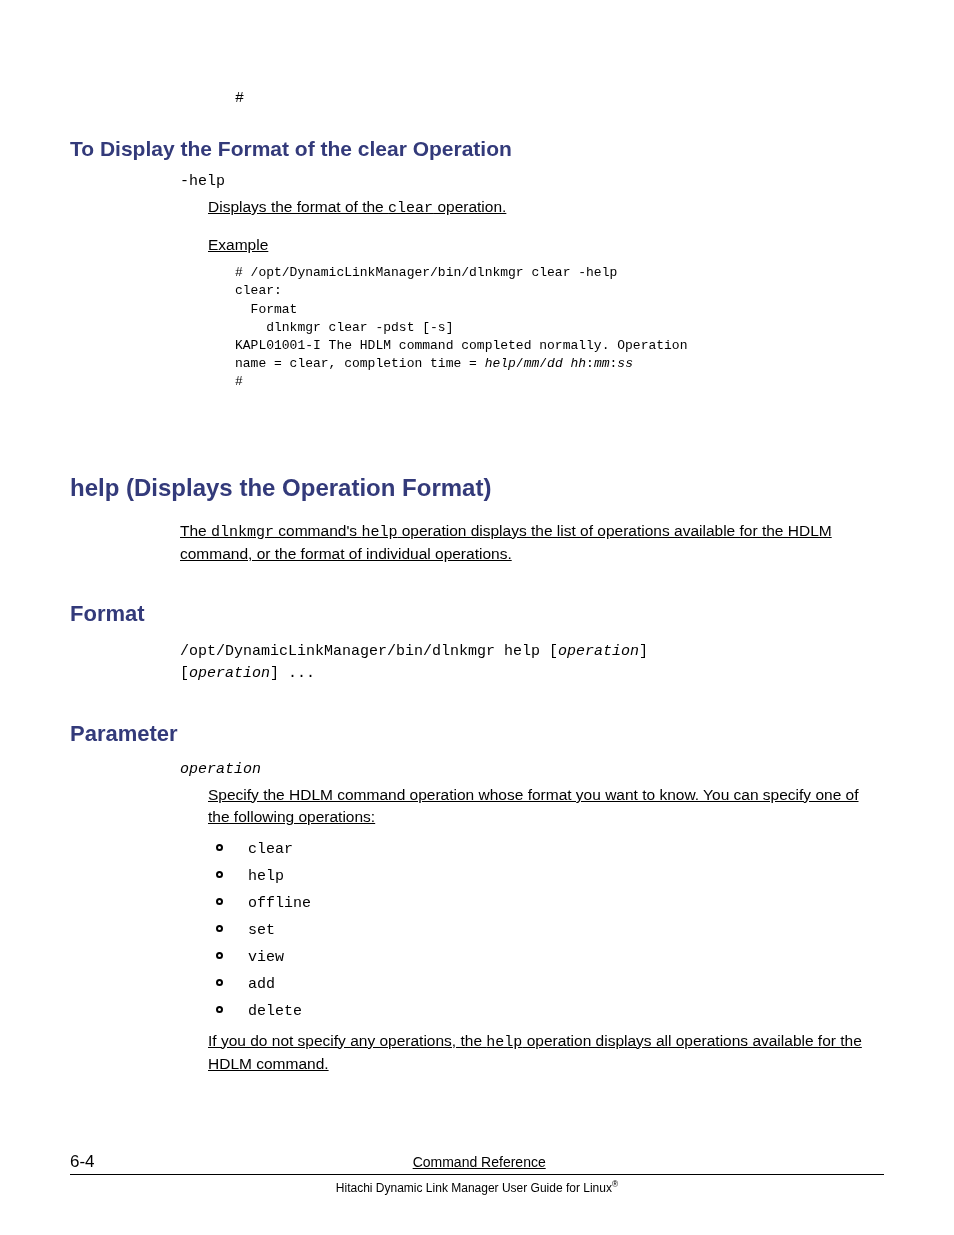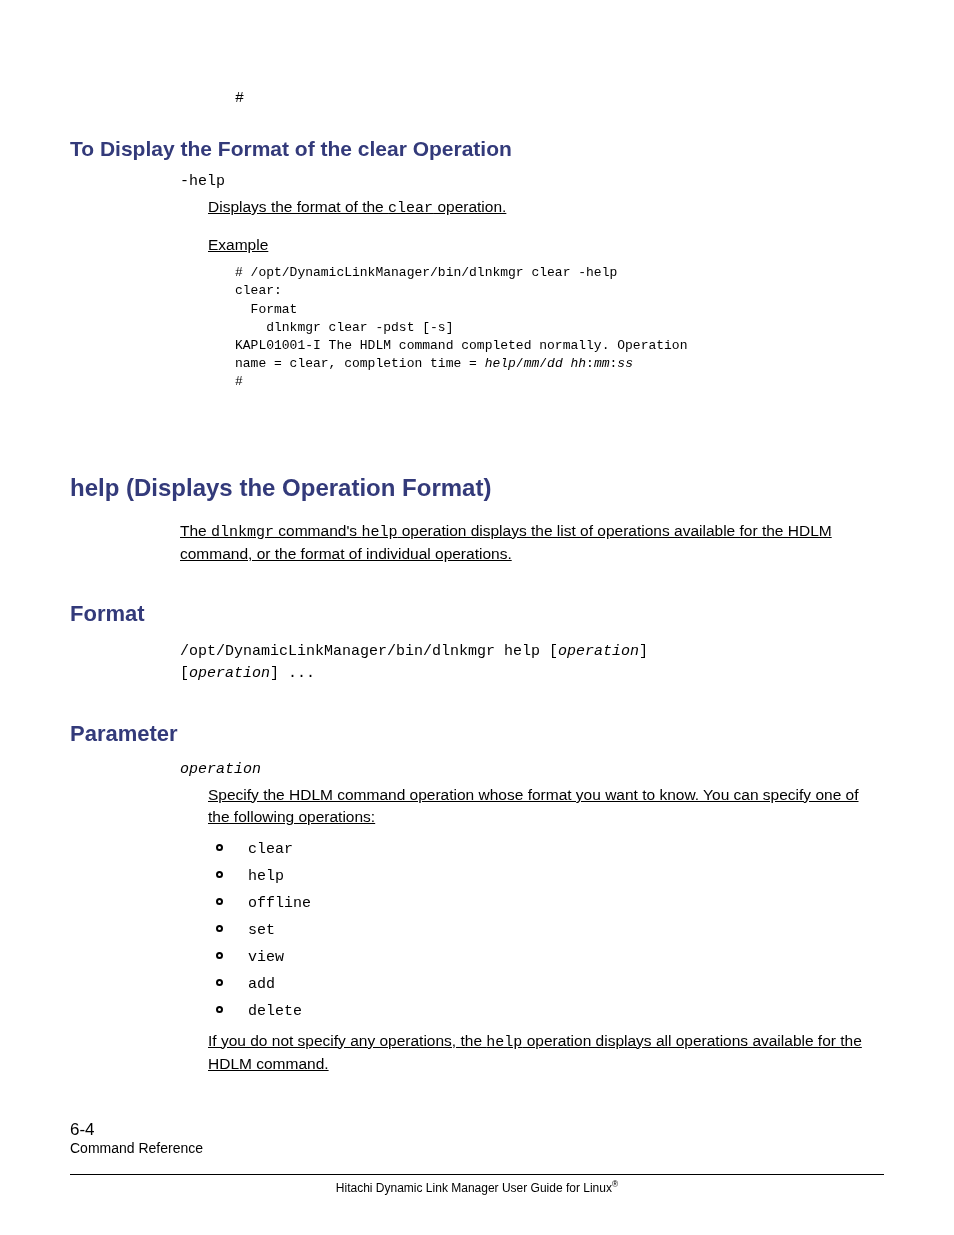--- a/index.html
+++ b/index.html
@@ -92,27 +92,27 @@
     right: 70px;
     bottom: 40px;
     font-size: 14px;
   }
   .footer-line1 {
     display: flex;
     align-items: baseline;
     justify-content: center;
     border-bottom: 1px solid #000;
     padding-bottom: 2px;
-    flex-direction: column;
   }
   .page-num { font-size: 17px; }
   .footer-center1 {
     flex: 1;
     text-align: center;
     font-size: 14px;
+    text-decoration: underline;
   }
   .footer-line2 {
     text-align: center;
     font-size: 12px;
     margin-top: 4px;
   }
   sup { font-size: 0.7em; }
 </style>
 </head>
 <body>

